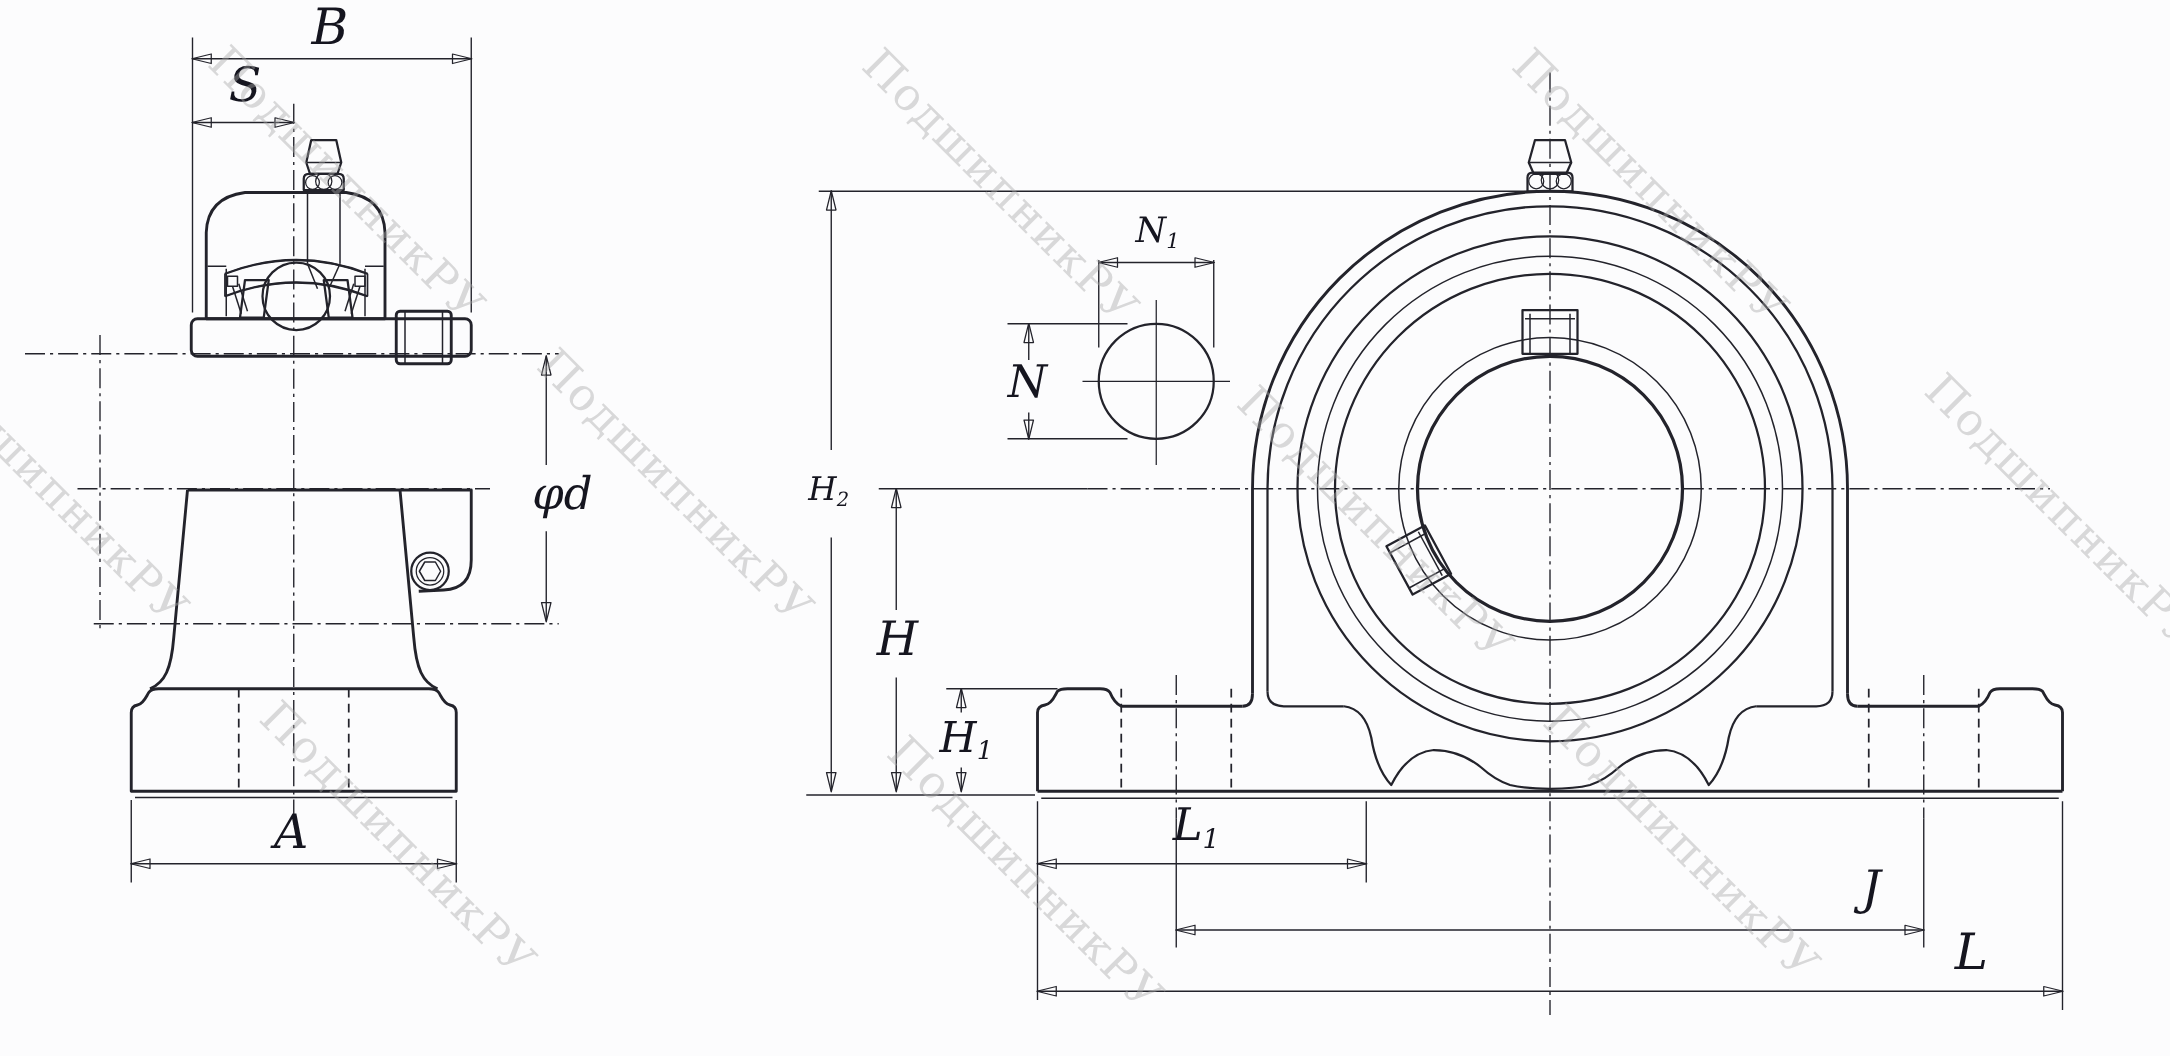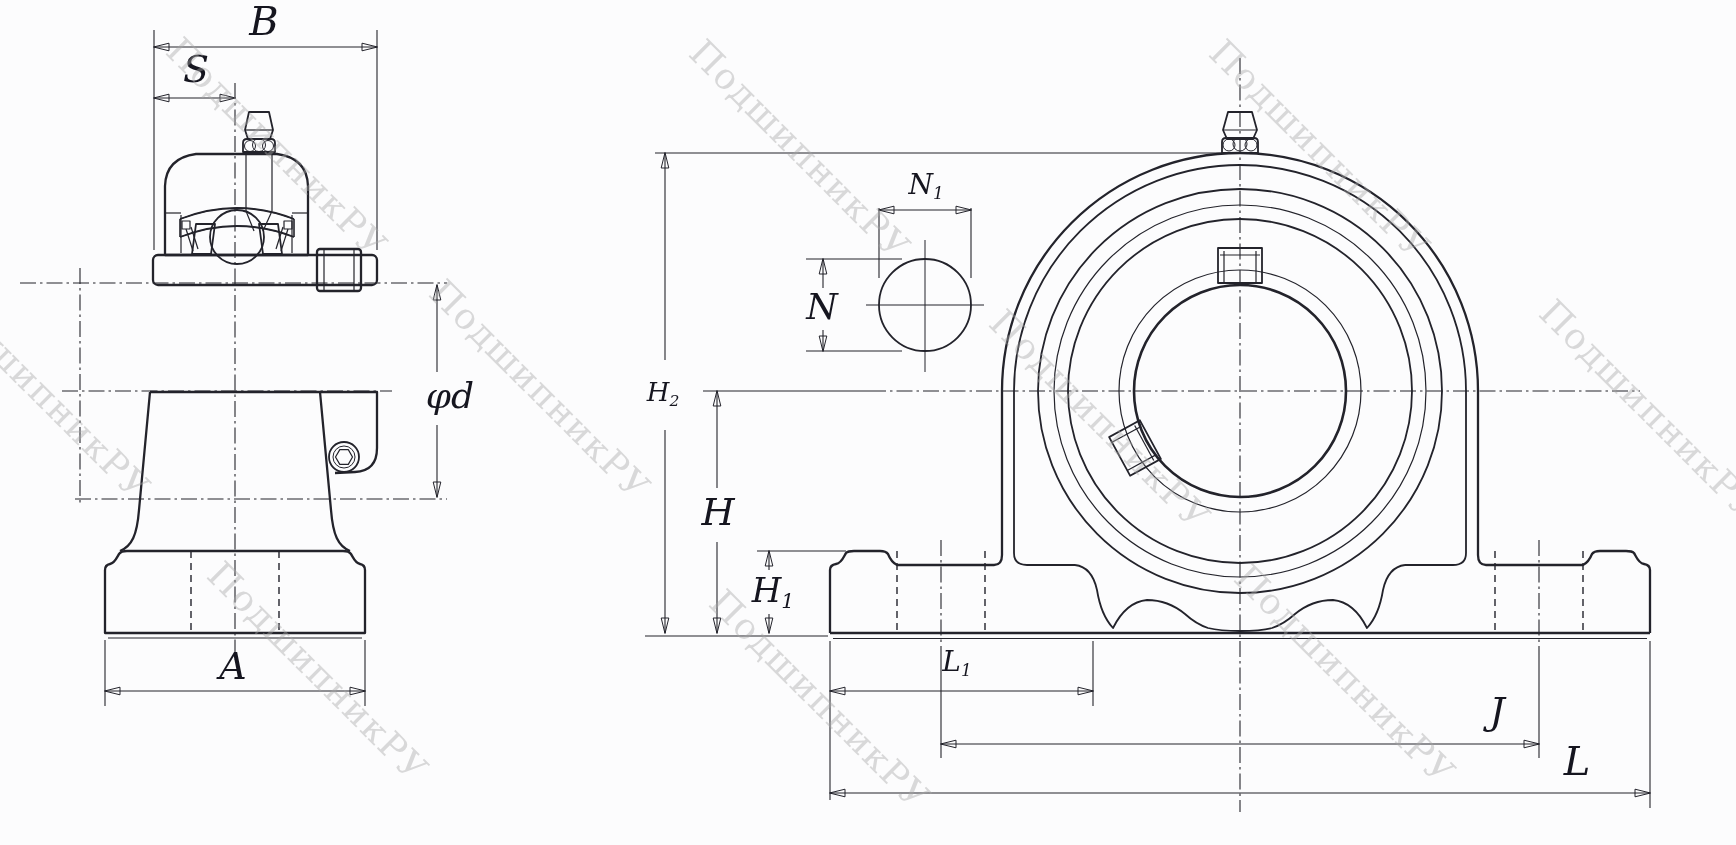--- a/index.html
+++ b/index.html
@@ -262,21 +262,21 @@
 
 <div class="dim-label" style="left:264px;top:24px;font-size:40px"><span>B</span><span class="dim-sub"></span></div>
 <div class="dim-label" style="left:196px;top:71px;font-size:38px"><span>S</span><span class="dim-sub"></span></div>
 <div class="dim-label" style="left:450px;top:398px;font-size:36px"><span>φd</span><span class="dim-sub"></span></div>
 <div class="dim-label" style="left:233px;top:668px;font-size:38px"><span>A</span><span class="dim-sub"></span></div>
 <div class="dim-label" style="left:663px;top:394px;font-size:26px"><span>H</span><span class="dim-sub">2</span></div>
 <div class="dim-label" style="left:926px;top:186px;font-size:28px"><span>N</span><span class="dim-sub">1</span></div>
 <div class="dim-label" style="left:822px;top:309px;font-size:36px"><span>N</span><span class="dim-sub"></span></div>
 <div class="dim-label" style="left:718px;top:514px;font-size:38px"><span>H</span><span class="dim-sub"></span></div>
 <div class="dim-label" style="left:773px;top:592px;font-size:34px"><span>H</span><span class="dim-sub">1</span></div>
-<div class="dim-label" style="left:957px;top:663px;font-size:28px"><span>L</span><span class="dim-sub">1</span></div>
+<div class="dim-label" style="left:957px;top:663px;font-size:36px"><span>L</span><span class="dim-sub">1</span></div>
 <div class="dim-label" style="left:1497px;top:713px;font-size:38px"><span>J</span><span class="dim-sub"></span></div>
 <div class="dim-label" style="left:1577px;top:764px;font-size:40px"><span>L</span><span class="dim-sub"></span></div>
 
 <div class="watermark" style="left:277px;top:148px">ПодшипникРУ</div>
 <div class="watermark" style="left:800px;top:150px">ПодшипникРУ</div>
 <div class="watermark" style="left:1320px;top:150px">ПодшипникРУ</div>
 <div class="watermark" style="left:40px;top:390px">ПодшипникРУ</div>
 <div class="watermark" style="left:540px;top:390px">ПодшипникРУ</div>
 <div class="watermark" style="left:1100px;top:420px">ПодшипникРУ</div>
 <div class="watermark" style="left:1650px;top:410px">ПодшипникРУ</div>

